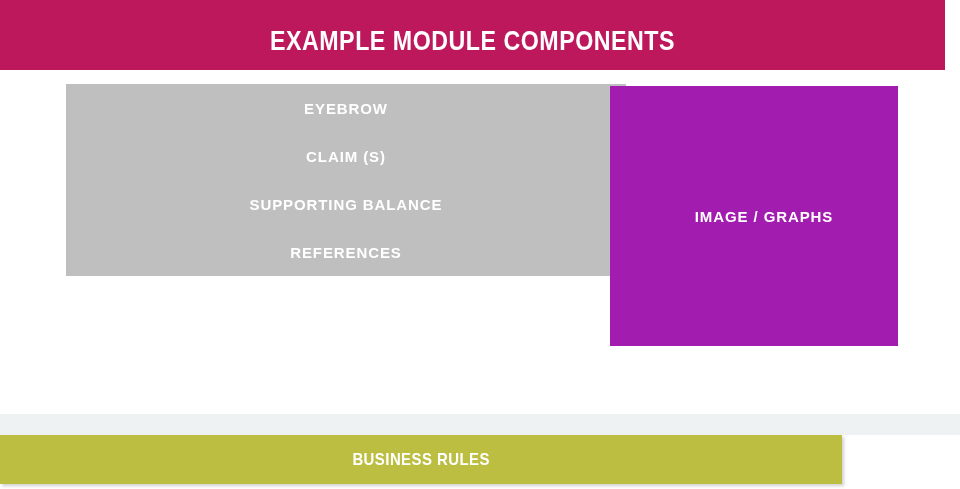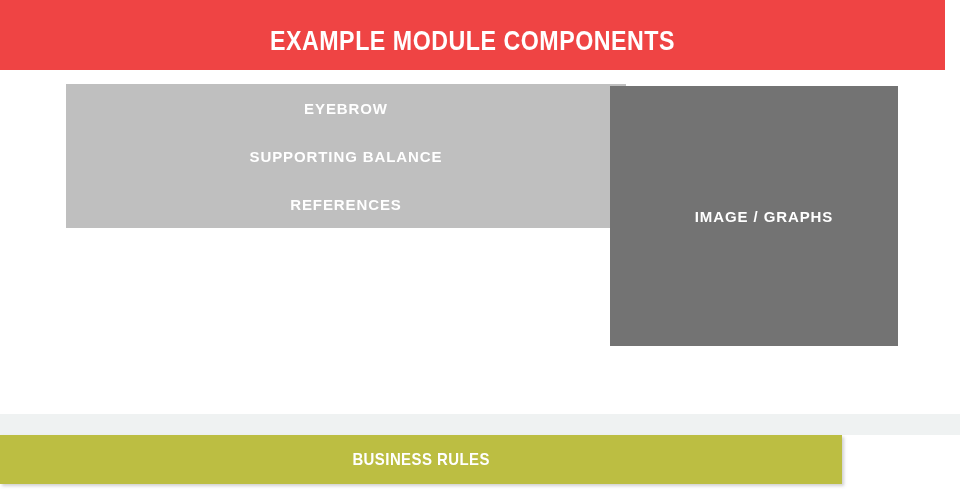--- a/index.html
+++ b/index.html
@@ -24,21 +24,21 @@
     box-sizing: border-box;
   }
 
   
   .header-band {
     position: absolute;
     left: 0;
     top: 0;
     width: 945px;
     height: 85px;
-    background: #ef4444;
+    background: #be185d;
     border-bottom: 2px solid #3f4d87;
     display: flex;
     align-items: center;
     justify-content: center;
     box-sizing: border-box;
   }
   .header-title {
     color: #ffffff;
     font-size: 27px;
     font-weight: bold;
@@ -87,21 +87,21 @@
     white-space: nowrap;
     line-height: 1;
   }
 
   .media-box {
     position: absolute;
     left: 610px;
     top: 16px;
     width: 288px;
     height: 260px;
-    background: #737373;
+    background: #a21caf;
     display: flex;
     align-items: center;
     justify-content: center;
     box-sizing: border-box;
     padding-left: 20px;
   }
   .media-box-label {
     color: #ffffff;
     font-size: 15px;
     font-weight: bold;
@@ -159,20 +159,23 @@
   <div class="content-area">
 
     <div class="left-column">
 
       <div class="component-box">
         <span class="component-box-label">EYEBROW</span>
       </div>
 
 
 
+      <div class="component-box">
+        <span class="component-box-label">CLAIM (S)</span>
+      </div>
 
       <div class="component-box">
         <span class="component-box-label">SUPPORTING BALANCE</span>
       </div>
 
       <div class="component-box">
         <span class="component-box-label">REFERENCES</span>
       </div>
 
     </div>

